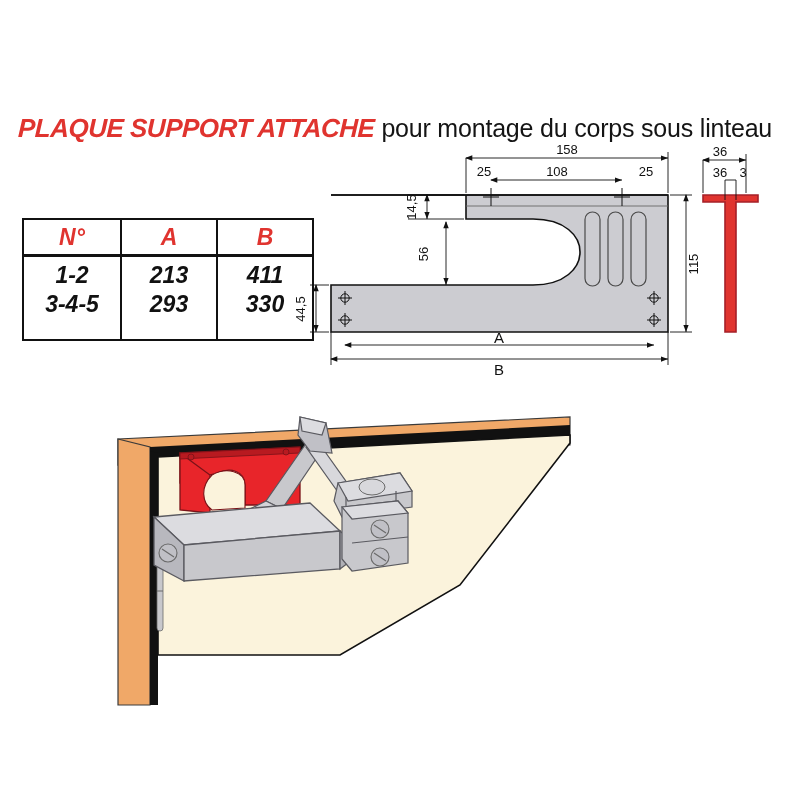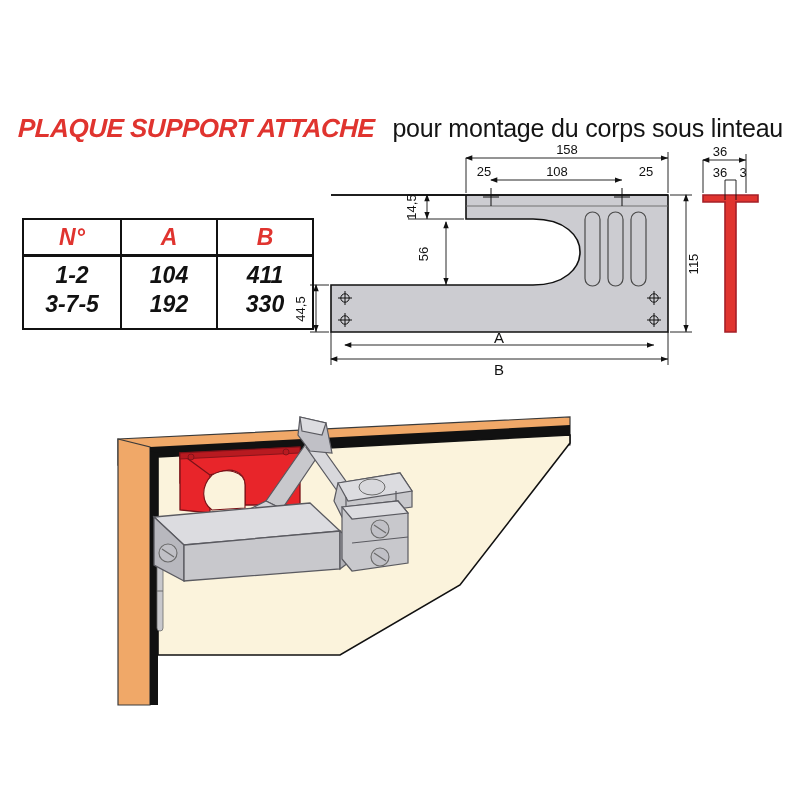--- a/index.html
+++ b/index.html
@@ -41,21 +41,21 @@
     transform: skewX(-2deg);
     display: inline-block;
   }
   .title-sub {
     font-family: "Liberation Sans", sans-serif;
     font-weight: normal;
     font-size: 25px;
     letter-spacing: -0.2px;
     color: #141414;
     display: inline-block;
-    margin-left: 18px;
+    margin-left: 7px;
   }
 
   
   .spec-table {
     position: absolute;
     left: 22px;
     top: 218px;
     border-collapse: collapse;
     background: #ffffff;
   }
@@ -71,21 +71,21 @@
     color: #e0342f;
     font-size: 23px;
     height: 34px;
     padding: 0 6px;
     border-bottom-width: 3px;
   }
   .spec-table .body-cell {
     color: #111111;
     font-size: 23px;
     line-height: 29px;
-    padding: 4px 6px 9px 6px;
+    padding: 4px 6px 20px 6px;
   }
   .spec-table .col-n  { width: 84px; }
   .spec-table .col-a  { width: 82px; }
   .spec-table .col-b  { width: 82px; }
 
   
   .drawing {
     position: absolute;
     left: 288px;
     top: 140px;
@@ -122,22 +122,22 @@
   </div>
 
   <table class="spec-table">
     <tbody>
         <tr class="hdr">
       <td class="col-n">N°</td>
       <td class="col-a">A</td>
       <td class="col-b">B</td>
     </tr>
     <tr>
-      <td class="col-n body-cell"><span>1-2</span><br><span>3-7-5</span></td>
-      <td class="col-a body-cell"><span>104</span><br><span>192</span></td>
+      <td class="col-n body-cell"><span>1-2</span><br><span>3-4-5</span></td>
+      <td class="col-a body-cell"><span>213</span><br><span>293</span></td>
       <td class="col-b body-cell"><span>411</span><br><span>330</span></td>
     </tr>
   </tbody>
     </table>
 
   <div class="drawing">
     <svg width="520" height="240" viewBox="0 0 520 240" xmlns="http://www.w3.org/2000/svg">
       <defs>
         <marker id="ar" markerWidth="9" markerHeight="9" refX="8" refY="3" orient="auto" markerUnits="strokeWidth">
           <path d="M0,0 L8,3 L0,6 z" fill="#111111"></path>

